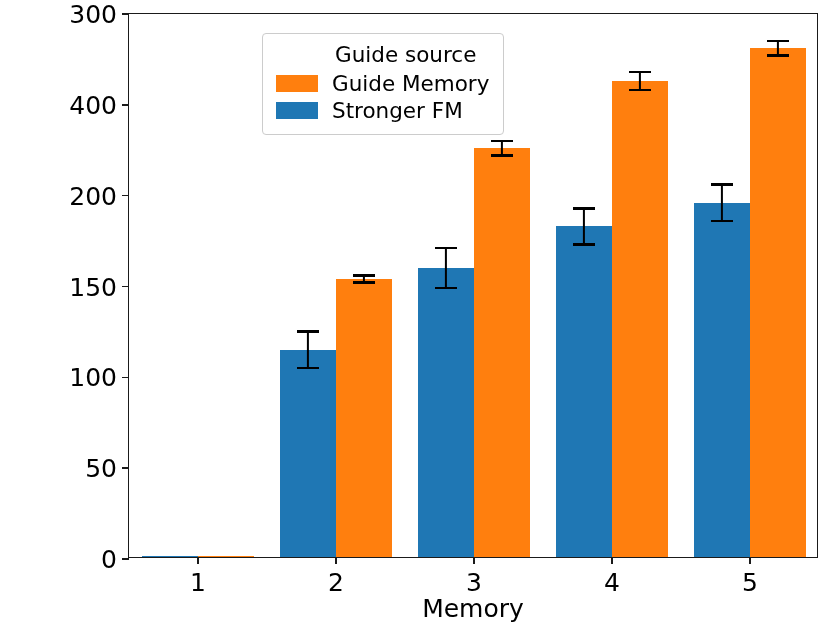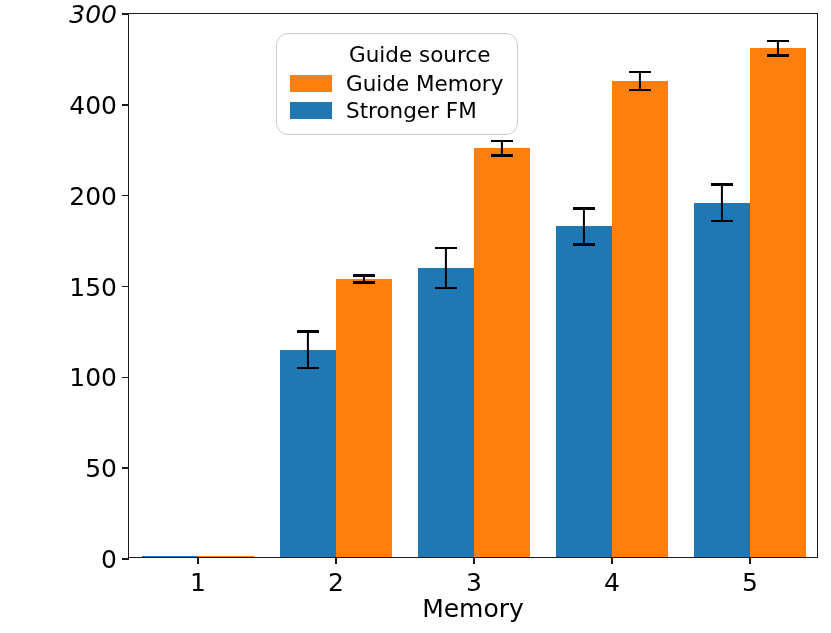--- a/index.html
+++ b/index.html
@@ -46,23 +46,22 @@
   }
   #ylabel-wrap{position:absolute;left:14px;top:13px;width:30px;height:545px;}
   #xlabel{
     position:absolute;left:128px;top:594px;width:690px;
     text-align:center;font-size:25px;color:#000;
   }
 
   
   #legend{
     position:absolute;left:133px;top:19px;
-    background:#ffffff;border:1px solid #cccccc;border-radius:12px;
+    background:#ffffff;border:1px solid #cccccc;border-radius:4px;
     padding:8px 14px 9px 13px;
-    margin-left:14px;
   }
   #legend-title{
     font-size:21.5px;color:#000;text-align:center;margin:0 0 4px 0;
     padding-left:46px;
   }
   .legend-row{display:flex;align-items:center;margin:2px 0;}
   .legend-swatch{width:42px;height:17px;margin-right:14px;flex:0 0 auto;}
   .legend-label{font-size:21.5px;color:#000;white-space:nowrap;}
 </style>
 </head>
@@ -82,21 +81,21 @@
         <div class="ytick-label" style="top: 454.167px;">50</div>
         <div class="ytick" style="top: 362.583px;"></div>
         <div class="ytick-label" style="top: 363.333px;">100</div>
         <div class="ytick" style="top: 271.75px;"></div>
         <div class="ytick-label" style="top: 272.5px;">150</div>
         <div class="ytick" style="top: 180.917px;"></div>
         <div class="ytick-label" style="top: 181.667px;">200</div>
         <div class="ytick" style="top: 90.0833px;"></div>
         <div class="ytick-label" style="top: 90.8333px;">400</div>
         <div class="ytick" style="top: -0.75px;"></div>
-        <div class="ytick-label" style="top: 0px; font-style: italic;">300</div>
+        <div class="ytick-label" style="top: 0px;">300</div>
       </div>
     <div id="xticks-layer">
         <div class="xtick" style="left: 68.25px;"></div>
         <div class="xtick-label" style="left: 69px;">1</div>
         <div class="xtick" style="left: 206.25px;"></div>
         <div class="xtick-label" style="left: 207px;">2</div>
         <div class="xtick" style="left: 344.25px;"></div>
         <div class="xtick-label" style="left: 345px;">3</div>
         <div class="xtick" style="left: 482.25px;"></div>
         <div class="xtick-label" style="left: 483px;">4</div>

